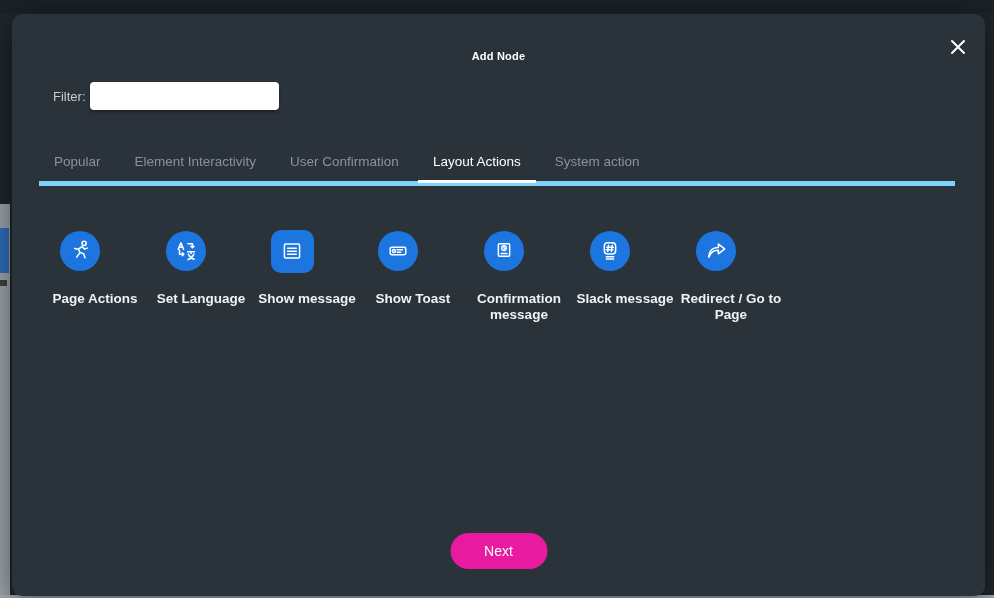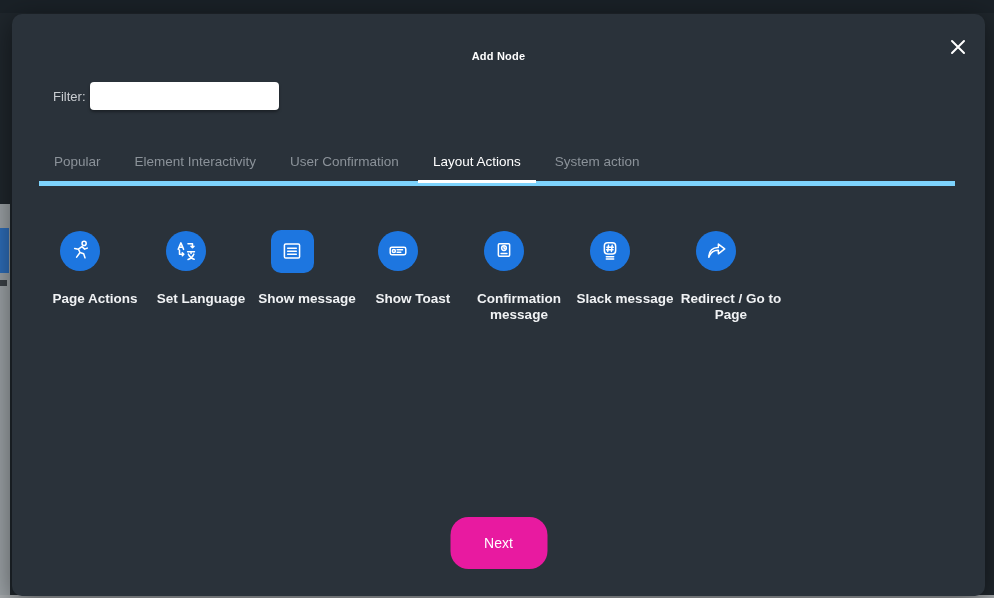--- a/index.html
+++ b/index.html
@@ -81,21 +81,21 @@
   }
   .badge.rounded-square{width:43px;height:43px;border-radius:10px;}
   .badge svg{stroke:#fff;fill:none;stroke-width:1.4;stroke-linecap:round;stroke-linejoin:round;}
   .action-label{
     margin-top:9px;max-width:104px;text-align:center;
     color:#f0f2f4;font-size:13.5px;font-weight:bold;line-height:16px;
   }
 
   .next-btn{
     position:absolute;left:50%;bottom:27px;transform:translateX(-50%);
-    width:97px;height:52px;border:none;border-radius:18px;
+    width:97px;height:36px;border:none;border-radius:18px;
     background:var(--accent-pink,#e81aa0);
     color:#fff;font-size:14px;cursor:pointer;
     font-family:"Liberation Sans", sans-serif;
   }
 </style>
 </head>
 <body>
 
 <div class="top-bar"></div>
 <div class="left-strip"></div>

